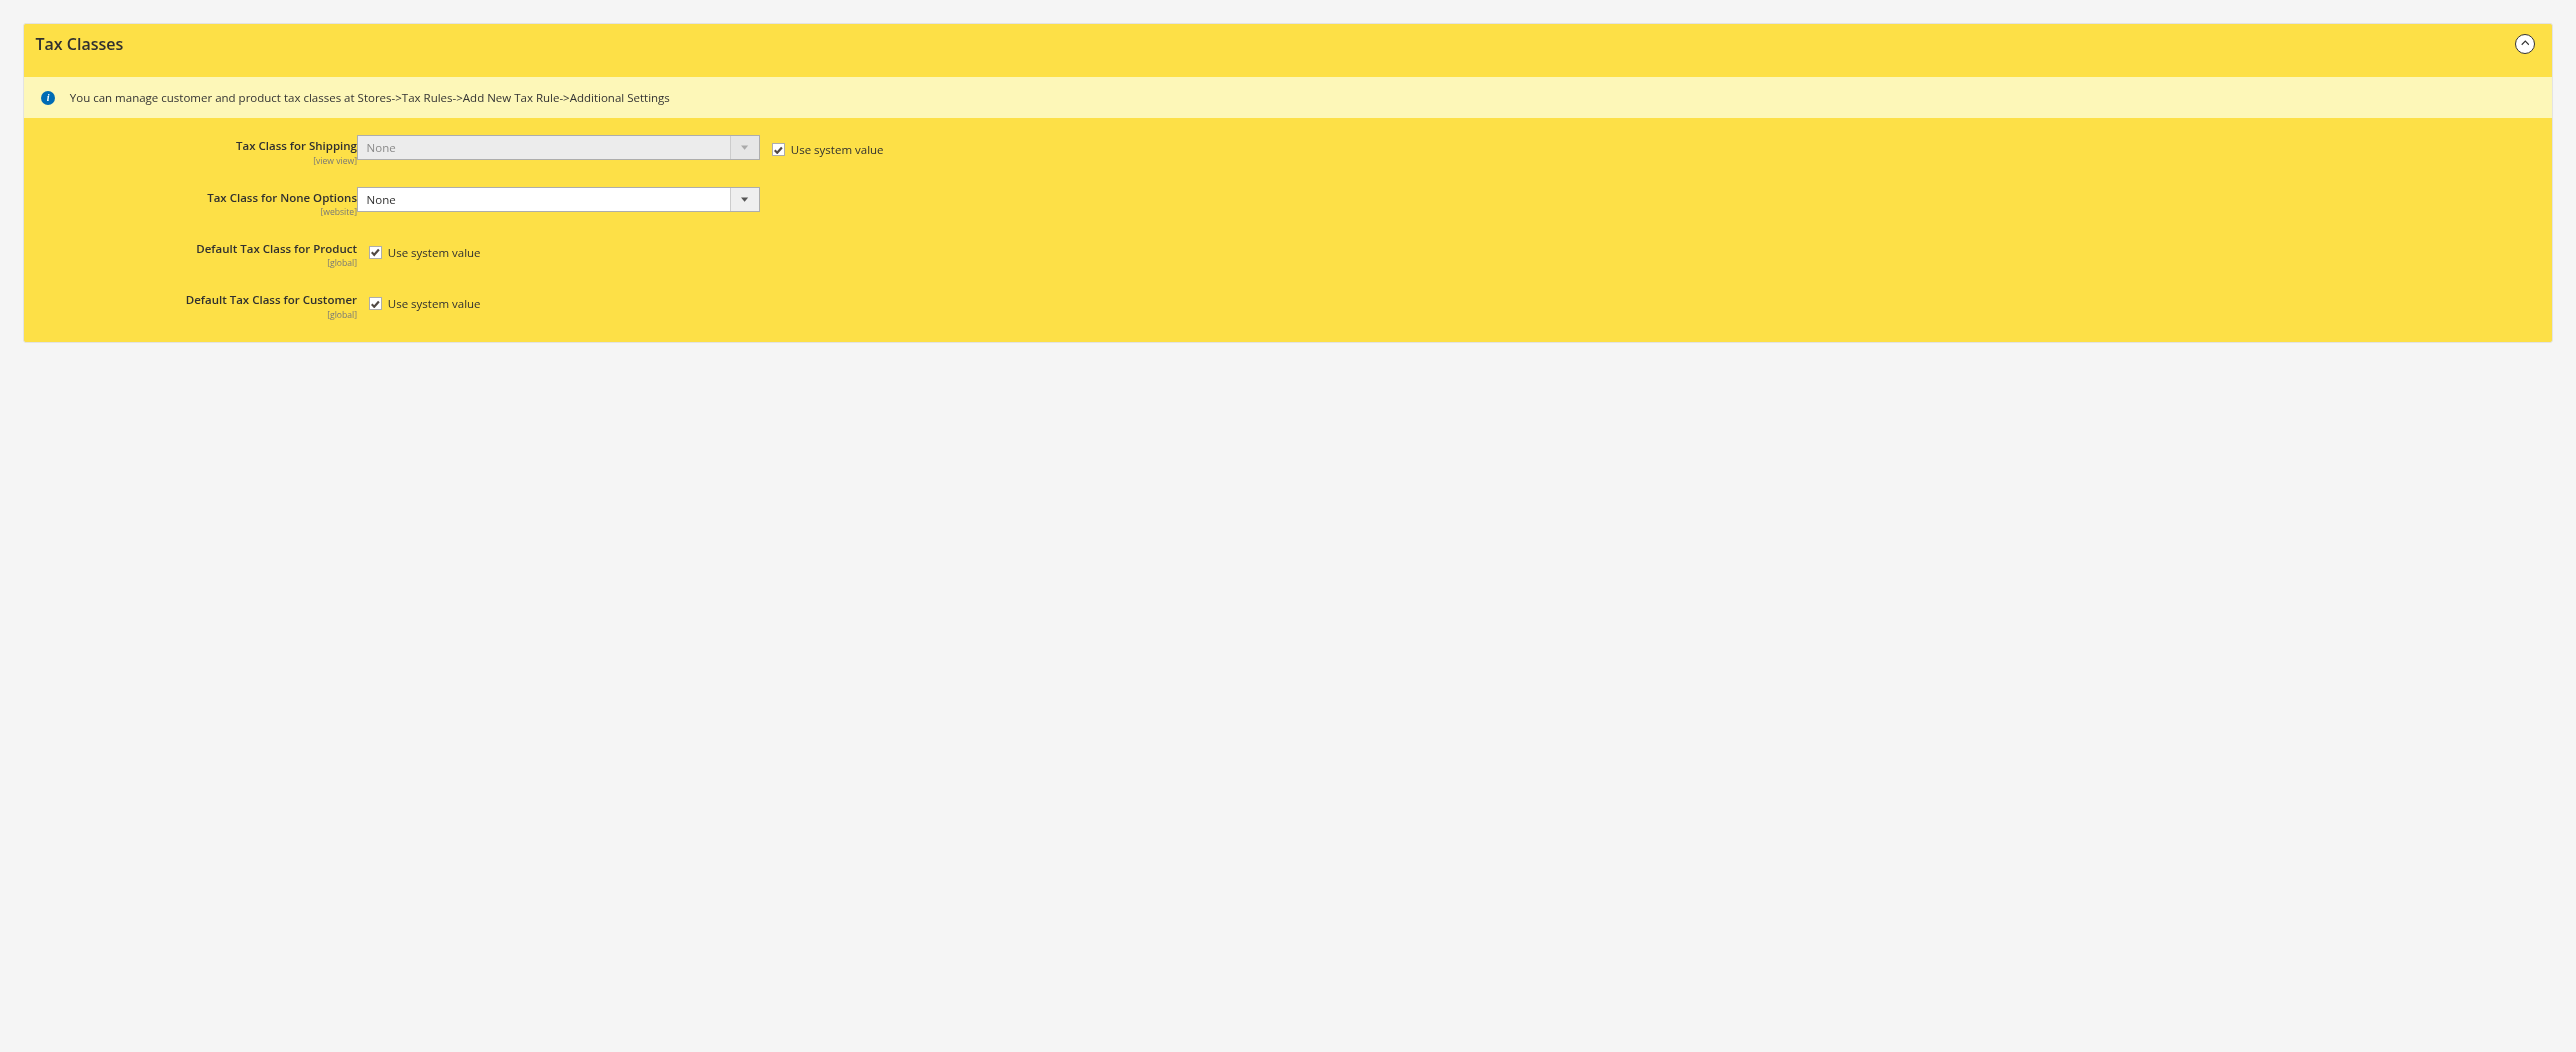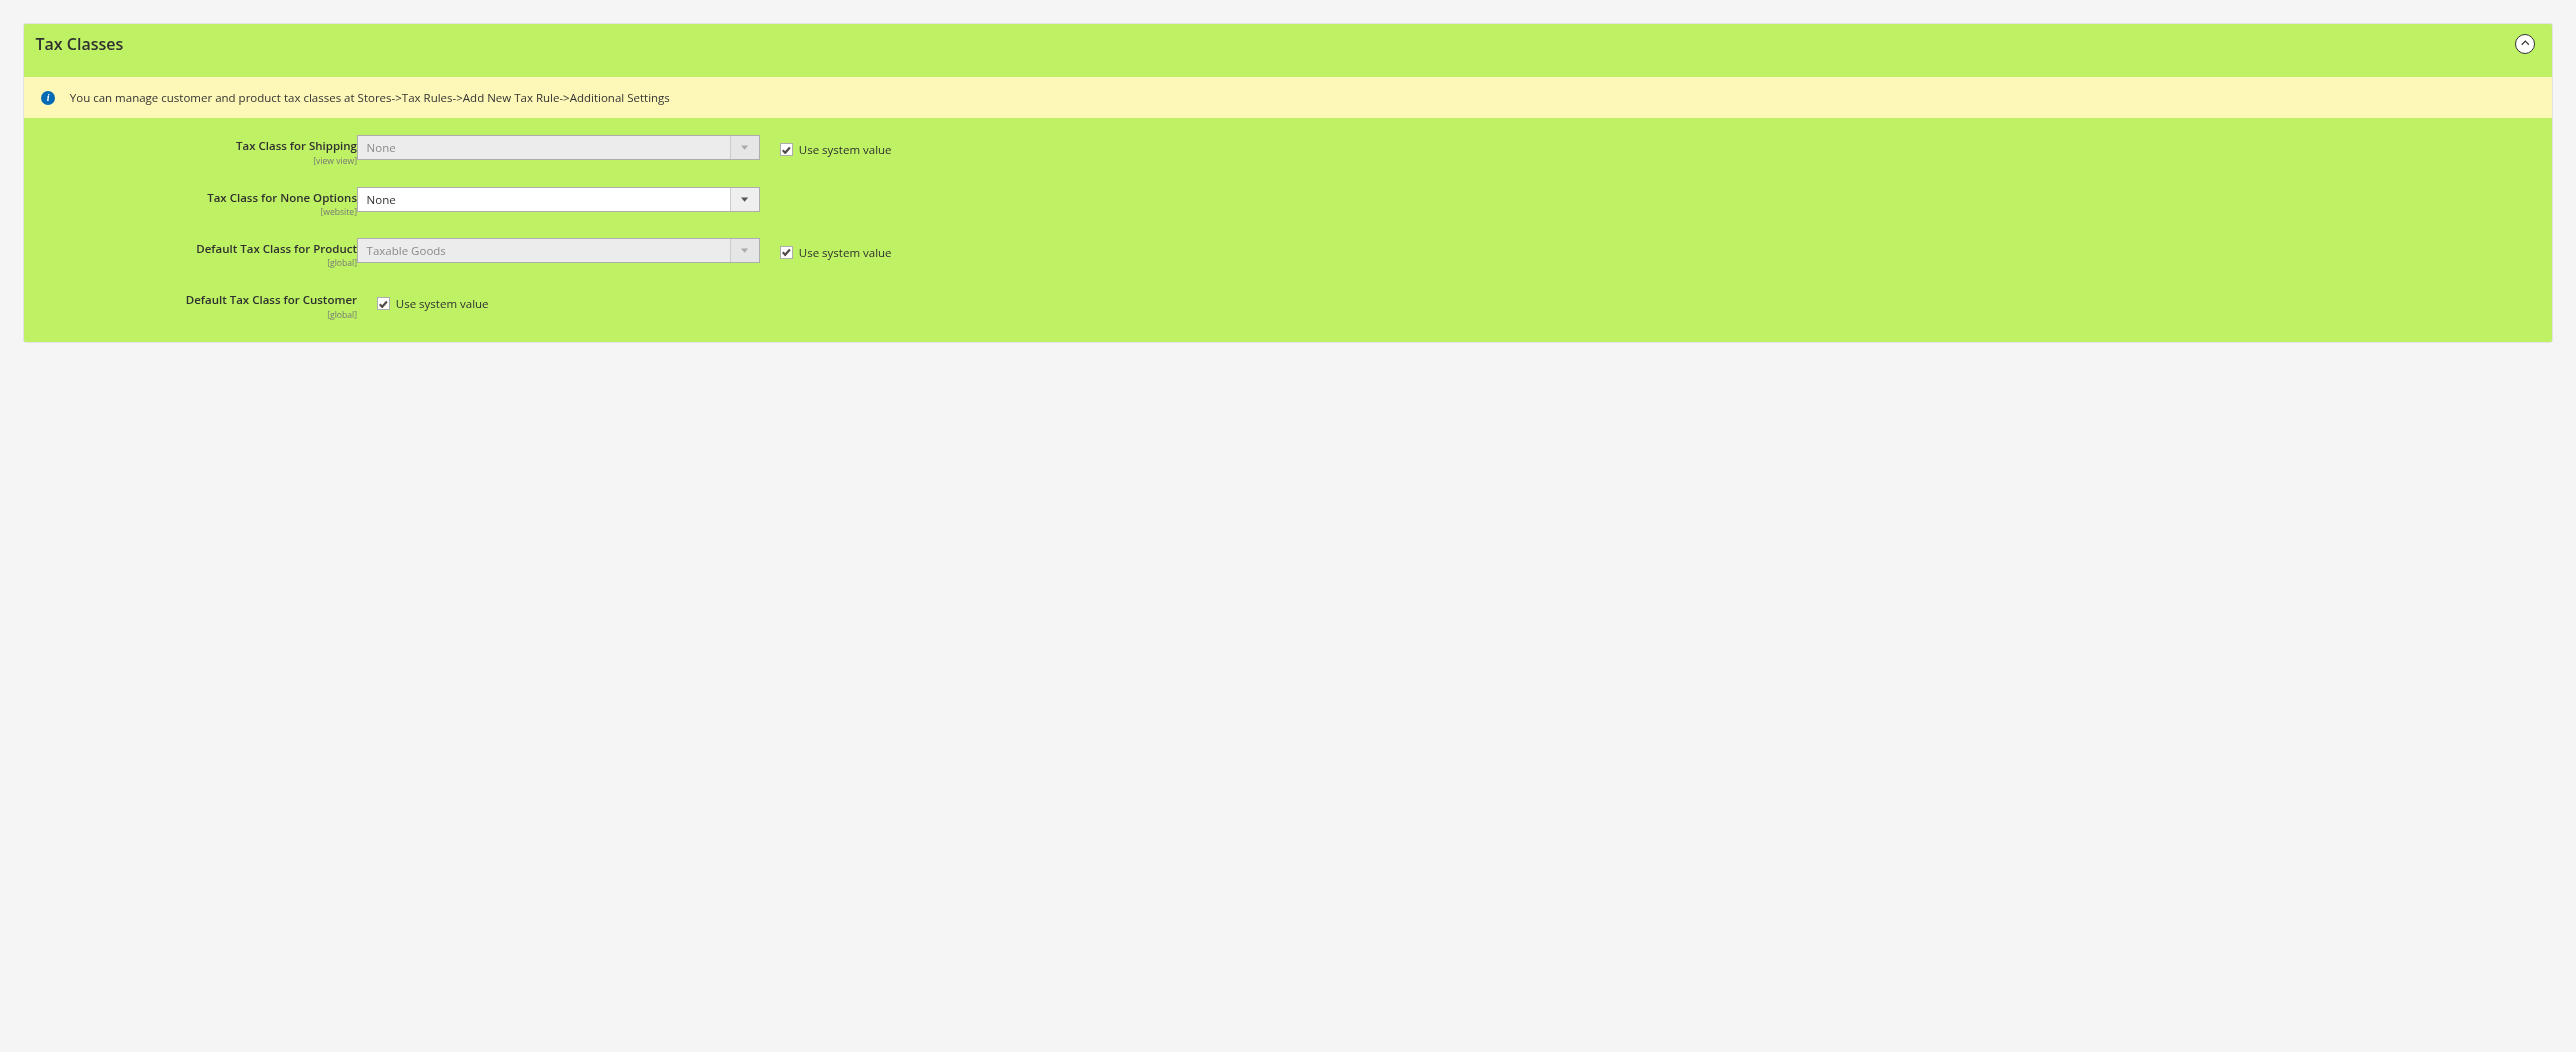--- a/index.html
+++ b/index.html
@@ -4,21 +4,21 @@
 <style>
   * { box-sizing: border-box; margin: 0; padding: 0; }
   body {
     background: #f5f5f5;
     font-family: 'Open Sans', 'Helvetica Neue', Arial, sans-serif;
     font-size: 10px;
     color: #333;
     padding: 23px;
   }
   .panel {
-    background: #bef264;
+    background: #fde047;
     border: 0.7px solid #e3e3e3;
     border-radius: 2.9px;
     padding: 0 0 17px 0;
   }
   .panel-header {
     display: flex;
     align-items: center;
     justify-content: space-between;
     padding: 8.6px 17px 2.9px 11.5px;
   }
@@ -114,21 +114,21 @@
     border-left: 0.7px solid #ccc;
     display: flex;
     align-items: center;
     justify-content: center;
     background: #efefef;
   }
   .select.disabled .select-arrow { background: #e6e6e6; }
   .select-arrow svg { width: 7.2px; height: 7.2px; fill: #555; }
   .select.disabled .select-arrow svg { fill: #aaa; }
   .aux-col {
-    padding-left: 20px;
+    padding-left: 12px;
     display: flex;
     align-items: center;
     height: 29px;
   }
   .checkbox-wrap {
     display: flex;
     align-items: center;
     gap: 5.8px;
     cursor: pointer;
   }
@@ -207,30 +207,20 @@
         </div>
       </div>
       <div class="aux-col"></div>
     </div>
 
     <div class="form-row">
       <div class="label-col">
         <span class="field-label">Default Tax Class for Product</span>
         <span class="scope">[global]</span>
       </div>
-      <div class="control-col">
-        <div class="select disabled">
-          <div class="select-value">Taxable Goods</div>
-          <div class="select-arrow">
-            <svg viewBox="0 0 10 10">
-                <path d="M0 2 L5 8 L10 2 Z"></path>
-              </svg>
-          </div>
-        </div>
-      </div>
       <div class="aux-col">
         <label class="checkbox-wrap">
           <span class="cb">
             <svg viewBox="0 0 12 12">
                 <path d="M1 6 L4.5 9.5 L11 2"></path>
               </svg>
           </span>
           <span class="cb-label">Use system value</span>
         </label>
       </div>

